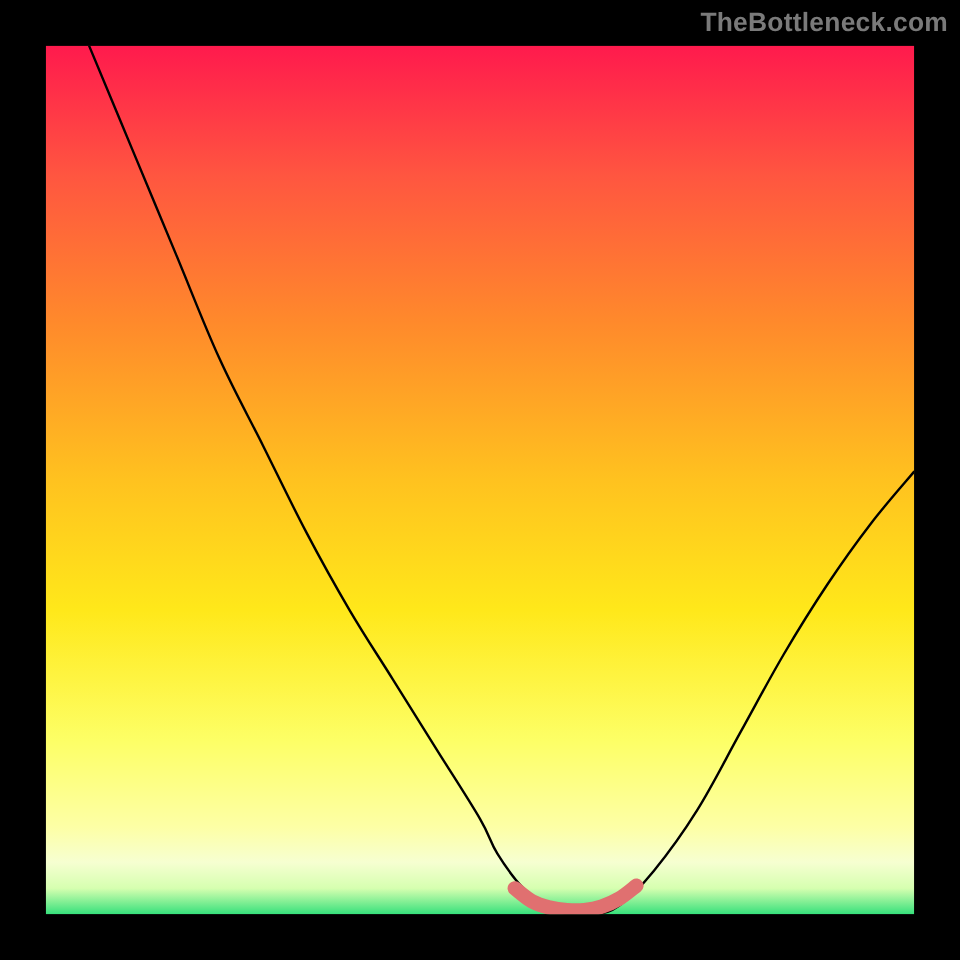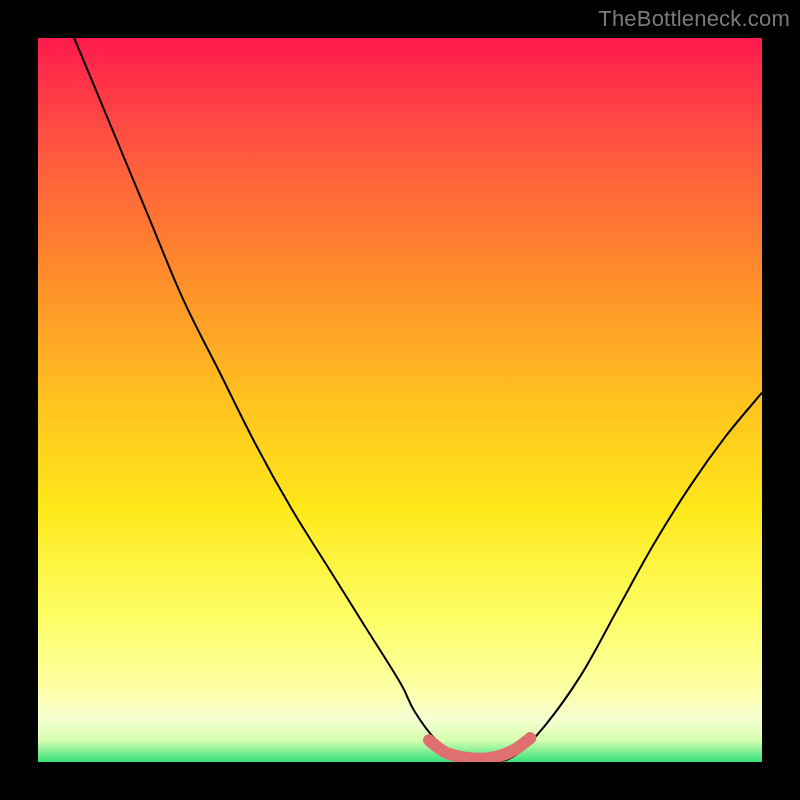--- a/index.html
+++ b/index.html
@@ -24,21 +24,21 @@
     width: 724px;
     height: 724px;
     overflow: hidden;
   }
   .watermark {
     position: absolute;
     top: 6px;
     right: 10px;
     color: #7a7a7a;
     font-size: 22px;
-    font-weight: 400;
+    font-weight: 700;
     letter-spacing: 0.2px;
   }
   svg { display: block; }
 </style>
 </head>
 <body>
 
 <div class="stage">
 
   <div class="plot">

